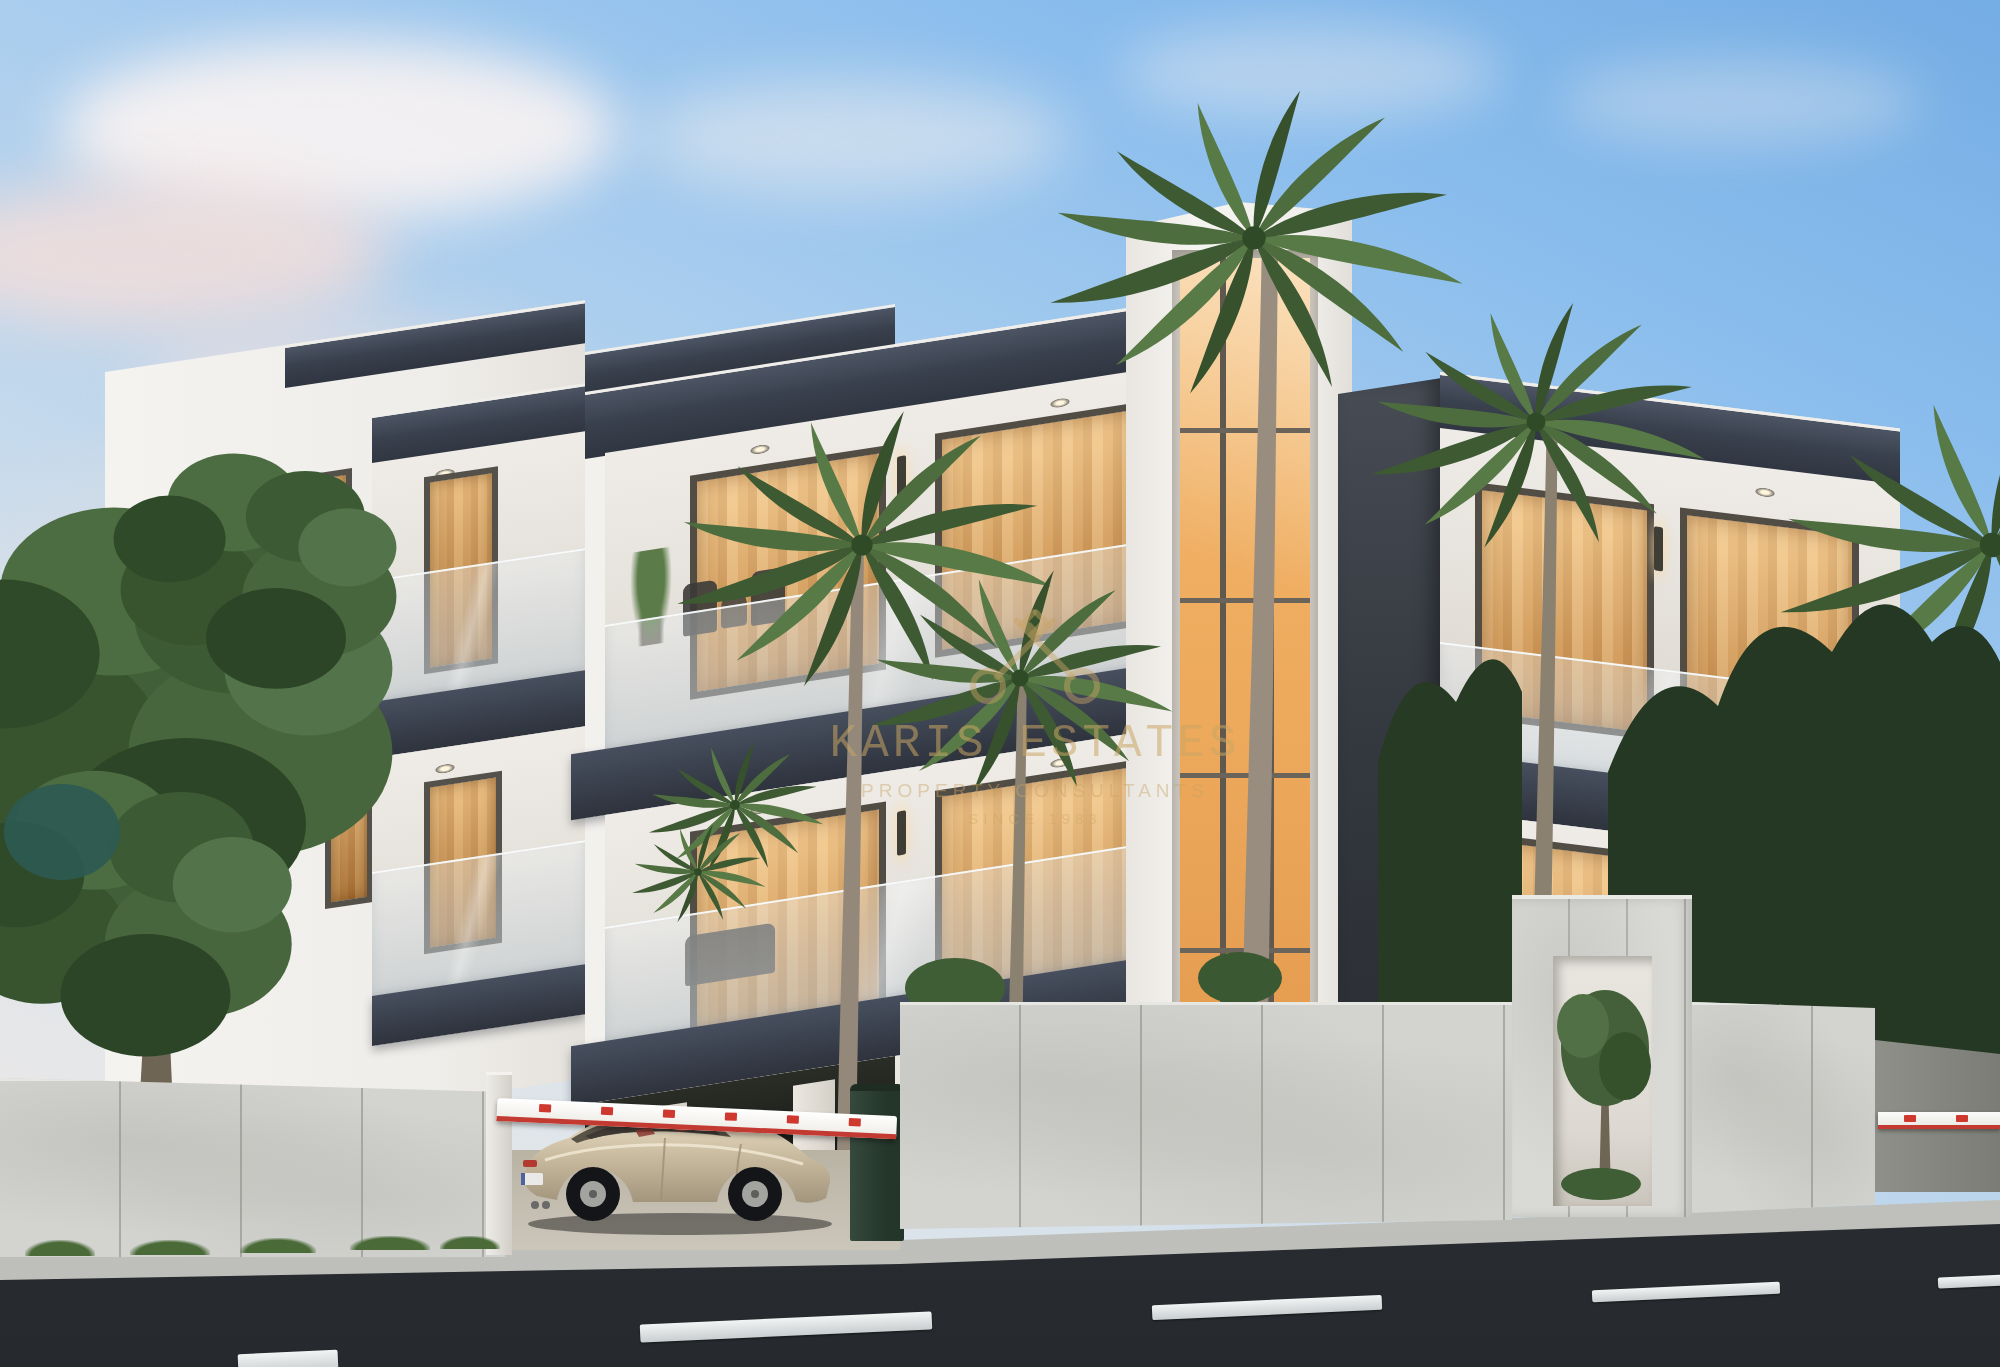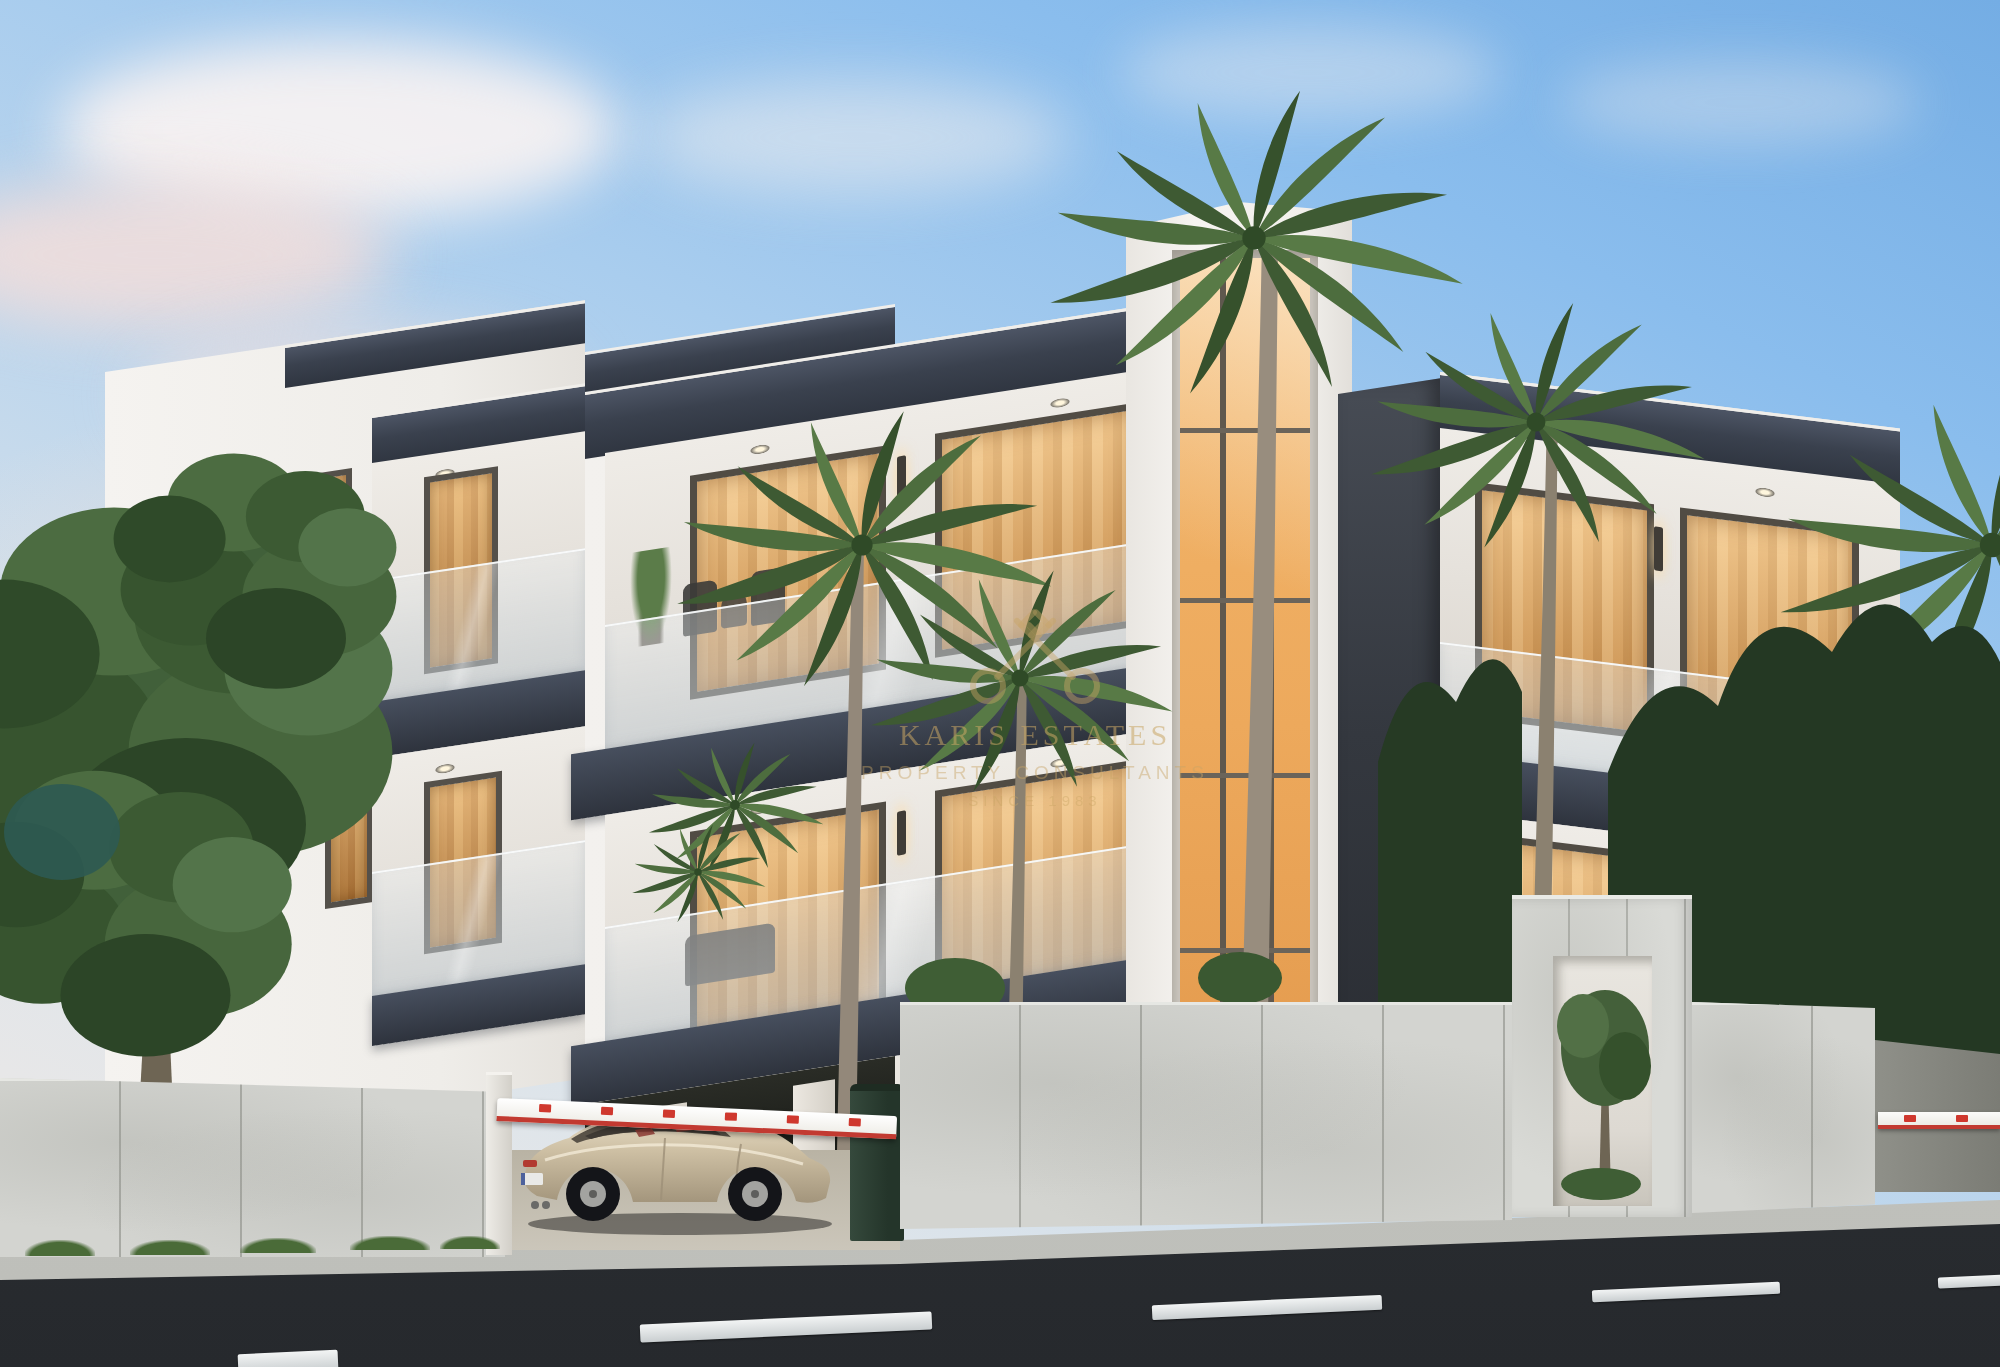--- a/index.html
+++ b/index.html
@@ -13,21 +13,21 @@
   .win{border:7px solid #514c44;background:linear-gradient(180deg,rgba(255,226,178,.55),rgba(145,88,34,.30)),repeating-linear-gradient(90deg,#edbd7d 0 11px,#dda35d 11px 21px,#c98e49 21px 30px);box-shadow:inset 0 0 22px rgba(110,60,15,.5)}
   .windim{border:6px solid #54504a;background:linear-gradient(180deg,rgba(255,220,170,.45),rgba(120,70,25,.35)),repeating-linear-gradient(90deg,#e0ad68 0 9px,#cd9450 9px 17px,#bd8342 17px 24px);box-shadow:inset 0 0 16px rgba(90,50,10,.5)}
   .dl{position:absolute;width:20px;height:9px;border-radius:50%;background:radial-gradient(ellipse,#fff6dd 0 28%,#837e74 62%,transparent 74%)}
   .lamp{position:absolute;width:9px;height:44px;background:#403c36;border-radius:2px;box-shadow:0 -7px 11px rgba(255,220,160,.55),0 7px 11px rgba(255,220,160,.55)}
   .conc{background-color:#d3d4d0;background-image:radial-gradient(ellipse at 25% 35%,rgba(148,150,142,.25),transparent 55%),radial-gradient(ellipse at 70% 65%,rgba(144,146,138,.2),transparent 55%),repeating-linear-gradient(90deg,transparent 0 119px,rgba(125,127,120,.5) 119px 121px);border-top:3px solid #e6e7e3}
   .dash{position:absolute;background:linear-gradient(#f2f4f4,#c9ced0);transform:rotate(-2.6deg);border-radius:2px;box-shadow:0 1px 2px rgba(0,0,0,.45)}
   .chair{position:absolute;background:#3b3b39;border-radius:8px 8px 3px 3px;opacity:.9}
   .grass{position:absolute;background:radial-gradient(ellipse at 50% 100%,#4a6b38 0 60%,transparent 75%)}
   .bmark{position:absolute;top:4px;width:12px;height:8px;background:#cf382e;border-radius:1px}
   #watermark{color:rgba(200,165,101,.55);text-align:center}
-  #wm1{font-family:Liberation Serif, serif;font-size:30px;letter-spacing:4px;white-space:nowrap}
+  #wm1{font-family:Liberation Mono, monospace;font-size:46px;letter-spacing:4px;white-space:nowrap}
   #wm2{font-size:19px;letter-spacing:5px;margin-top:10px;color:rgba(200,165,101,.45);white-space:nowrap}
   #wm3{font-size:15px;letter-spacing:5px;margin-top:8px;color:rgba(200,165,101,.4);white-space:nowrap}
 </style>
 </head>
 <body>
 
 <div id="stage">
 
   <div class="a" style="inset:0;background:linear-gradient(205deg,#74ade4 0%,#8abded 20%,#a9cdee 40%,#c6daec 60%,#dfe5ea 78%,#efe9e6 96%)"></div>
   <div class="a" style="left:-150px;top:380px;width:900px;height:420px;background:radial-gradient(ellipse,rgba(243,226,216,.55),transparent 65%)"></div>

